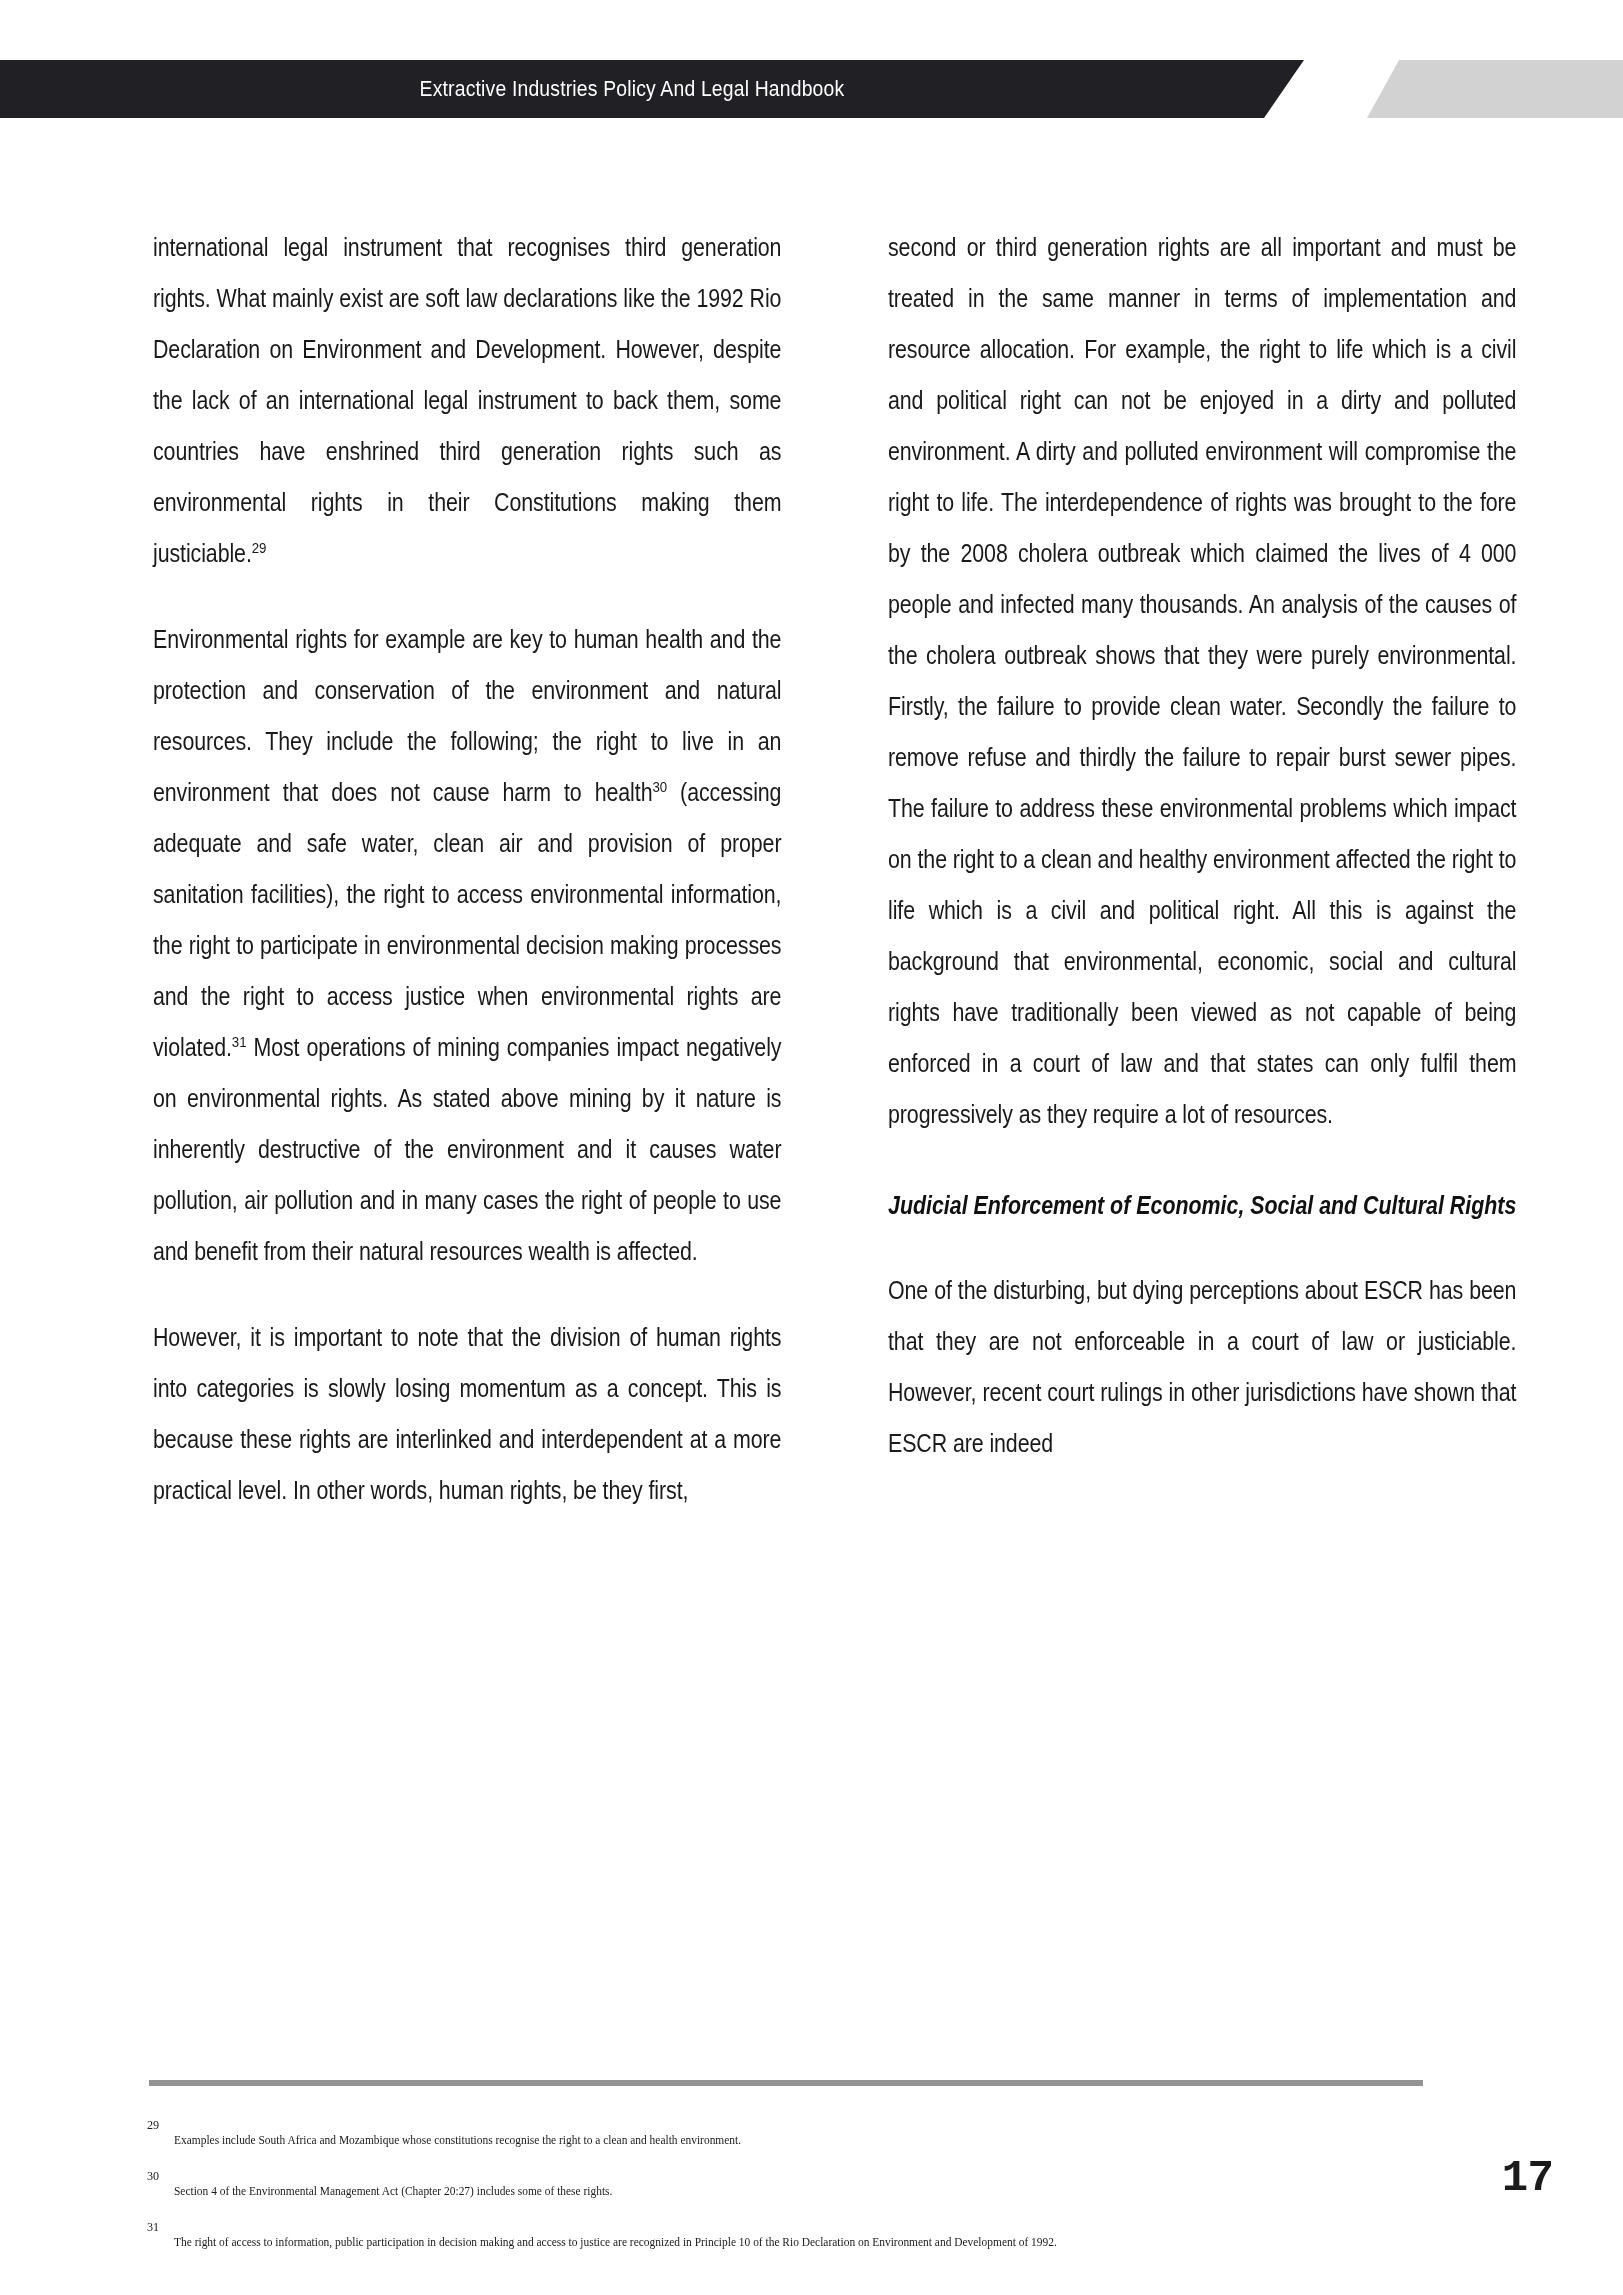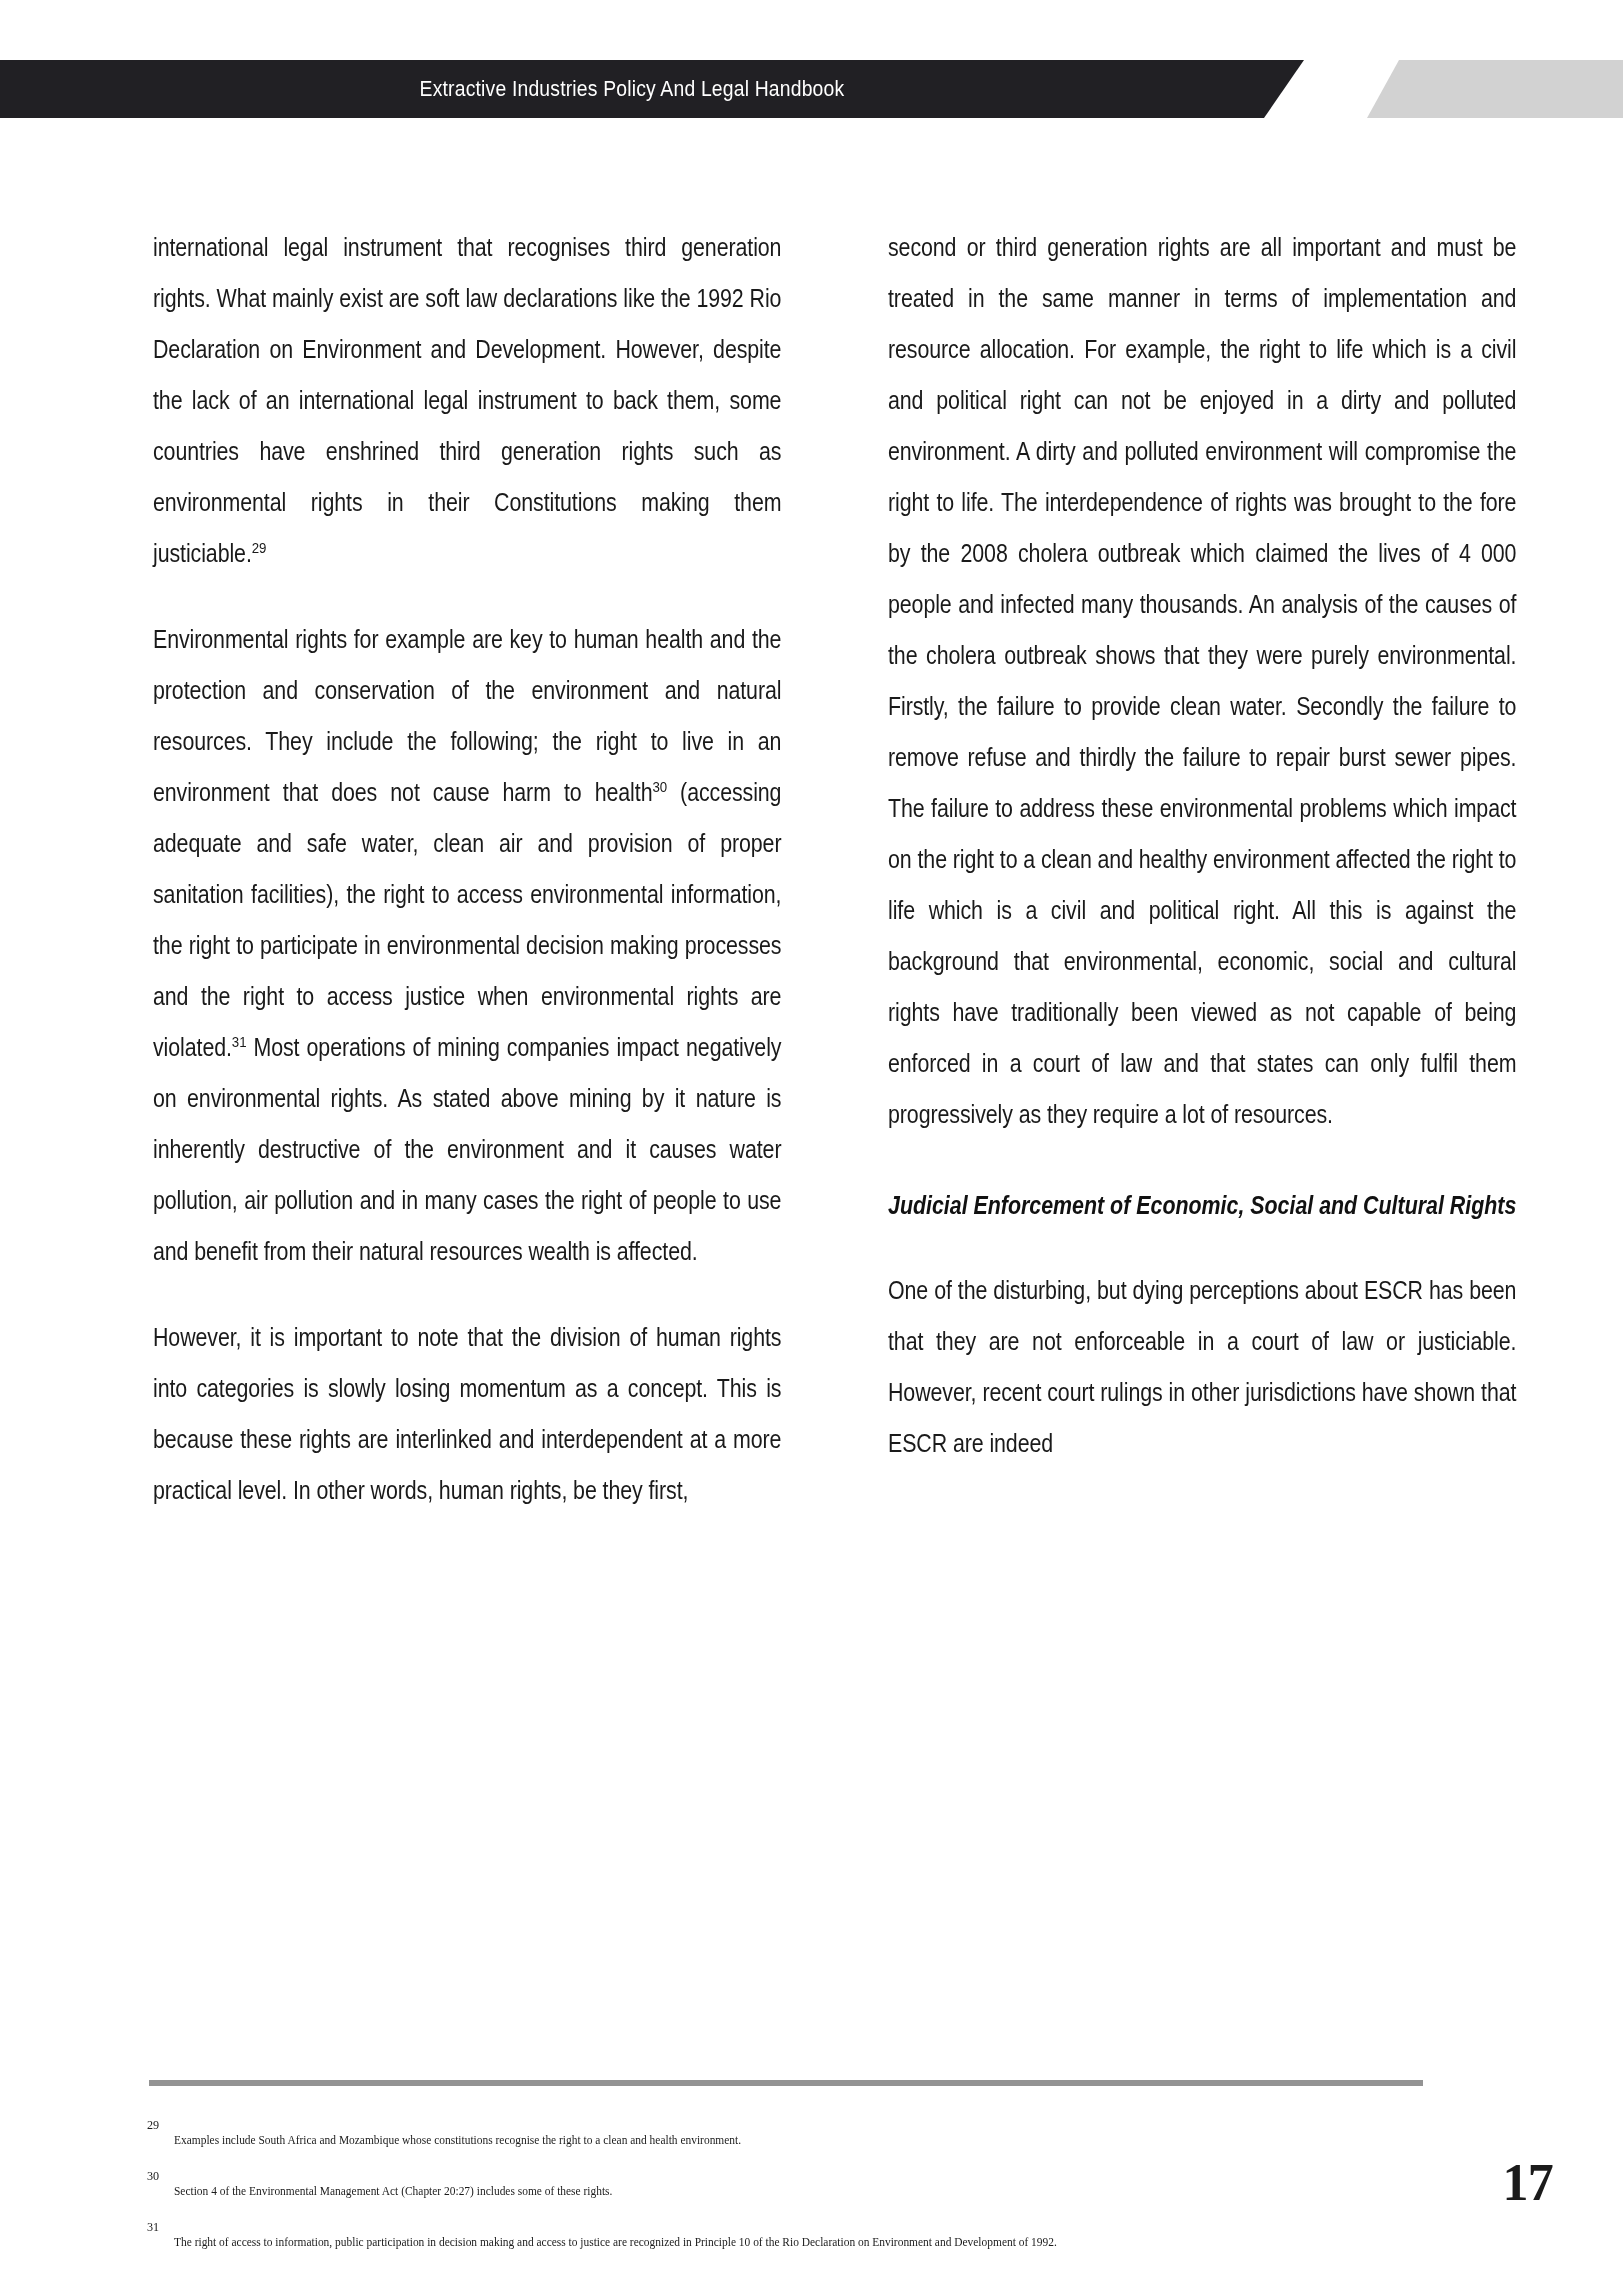--- a/index.html
+++ b/index.html
@@ -150,22 +150,22 @@
     transform: scaleX(0.88);
     transform-origin: left top;
     width: 113.6%;
   }
 
   
   .page-number {
     position: absolute;
     right: 70px;
     top: 2153px;
-    font-family: Liberation Serif, serif;
-    font-size: 52px;
+    font-family: Liberation Mono, monospace;
+    font-size: 44px;
     font-weight: bold;
     color: #1b1b1b;
     letter-spacing: -0.8px;
   }
 </style>
 </head>
 <body>
 
 <div class="header-band">
   <div class="dark-shape"></div>

